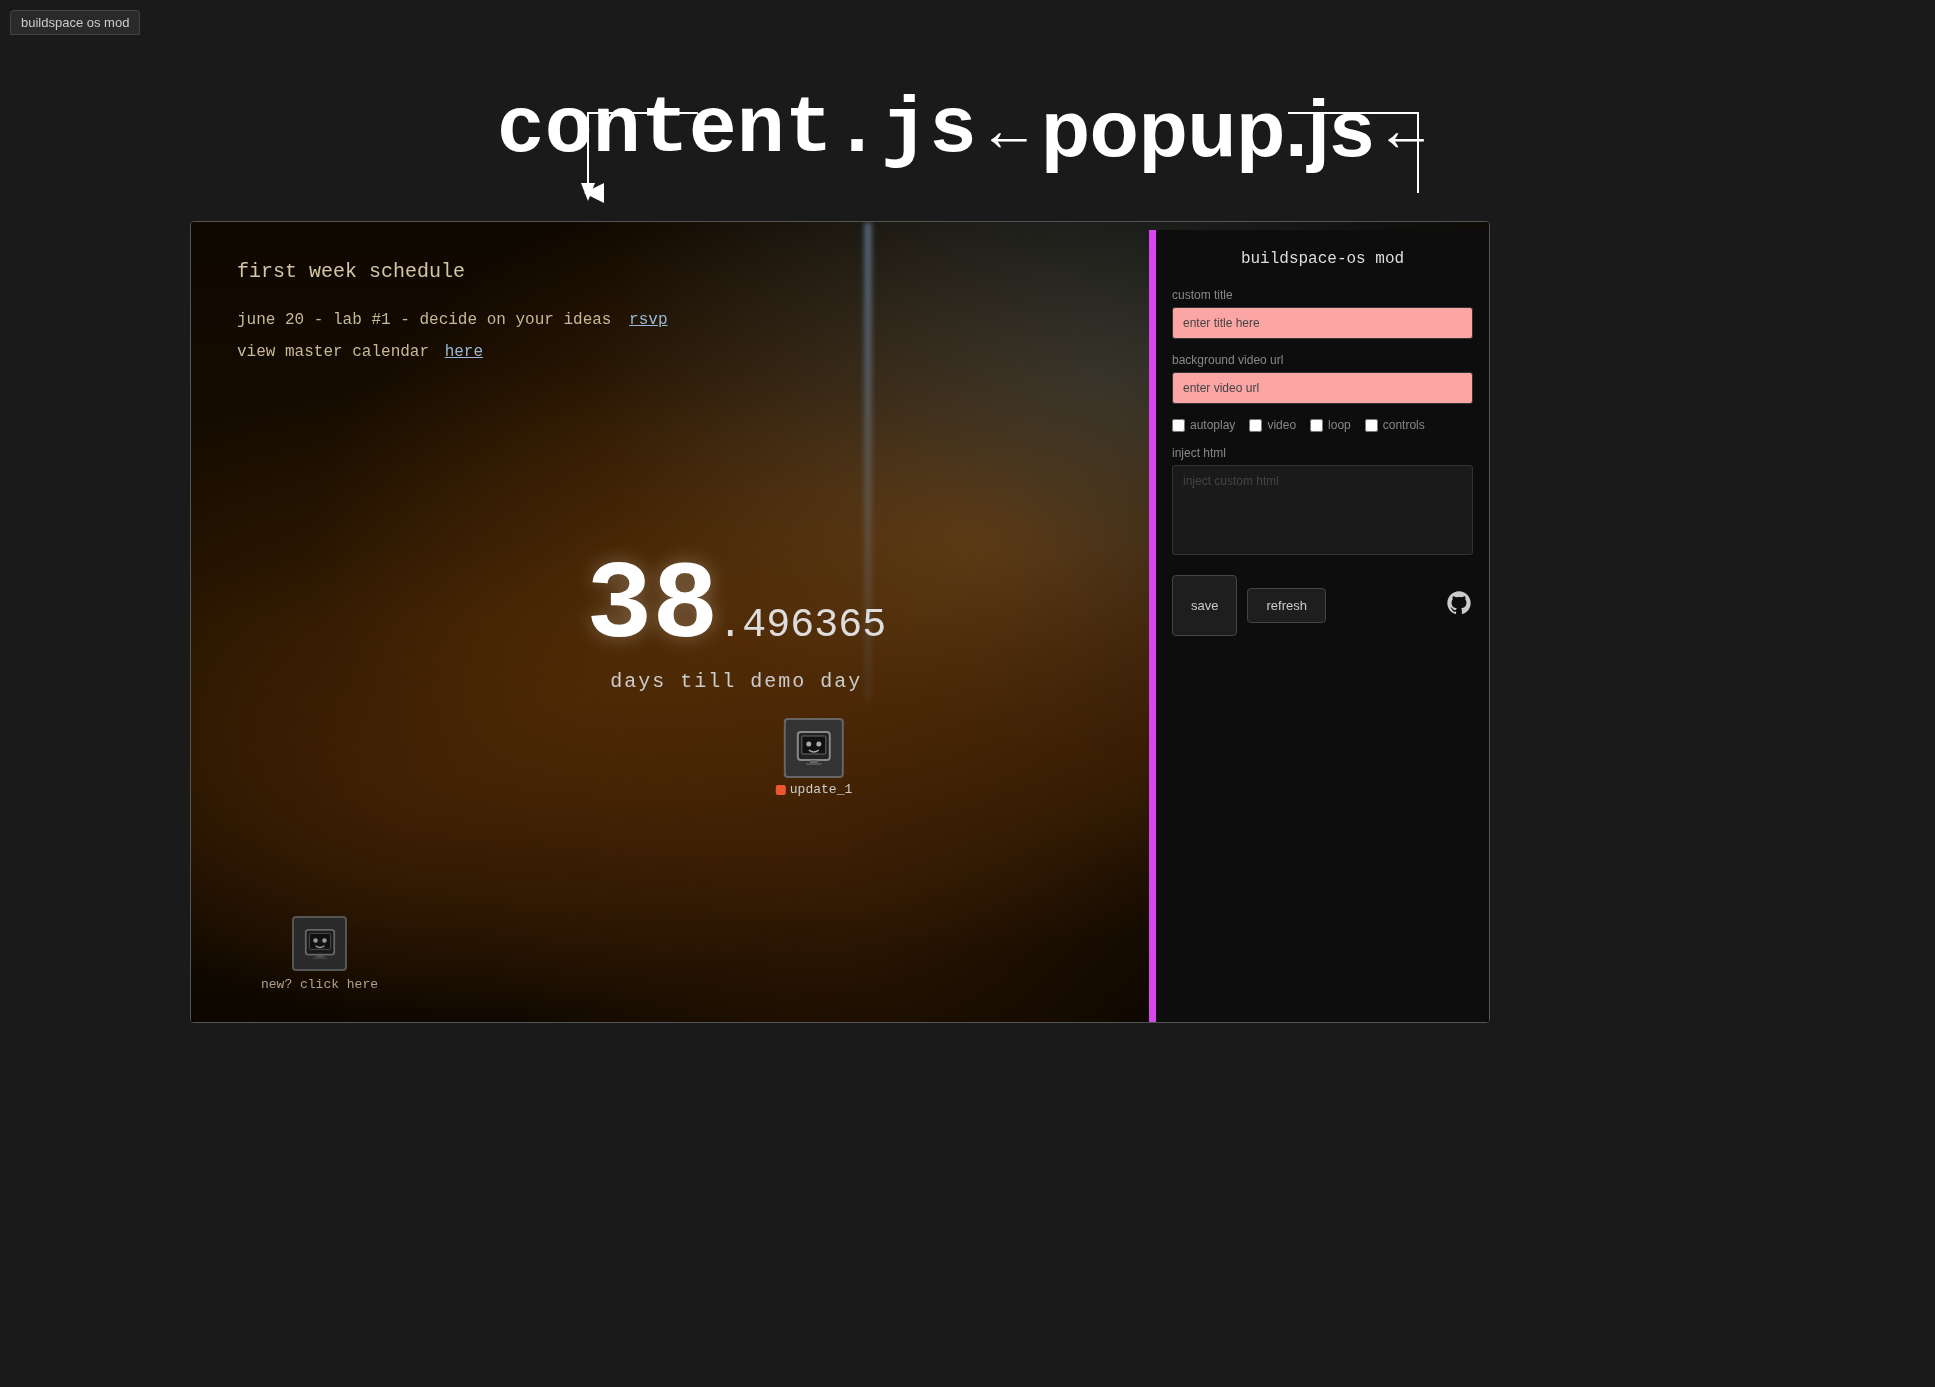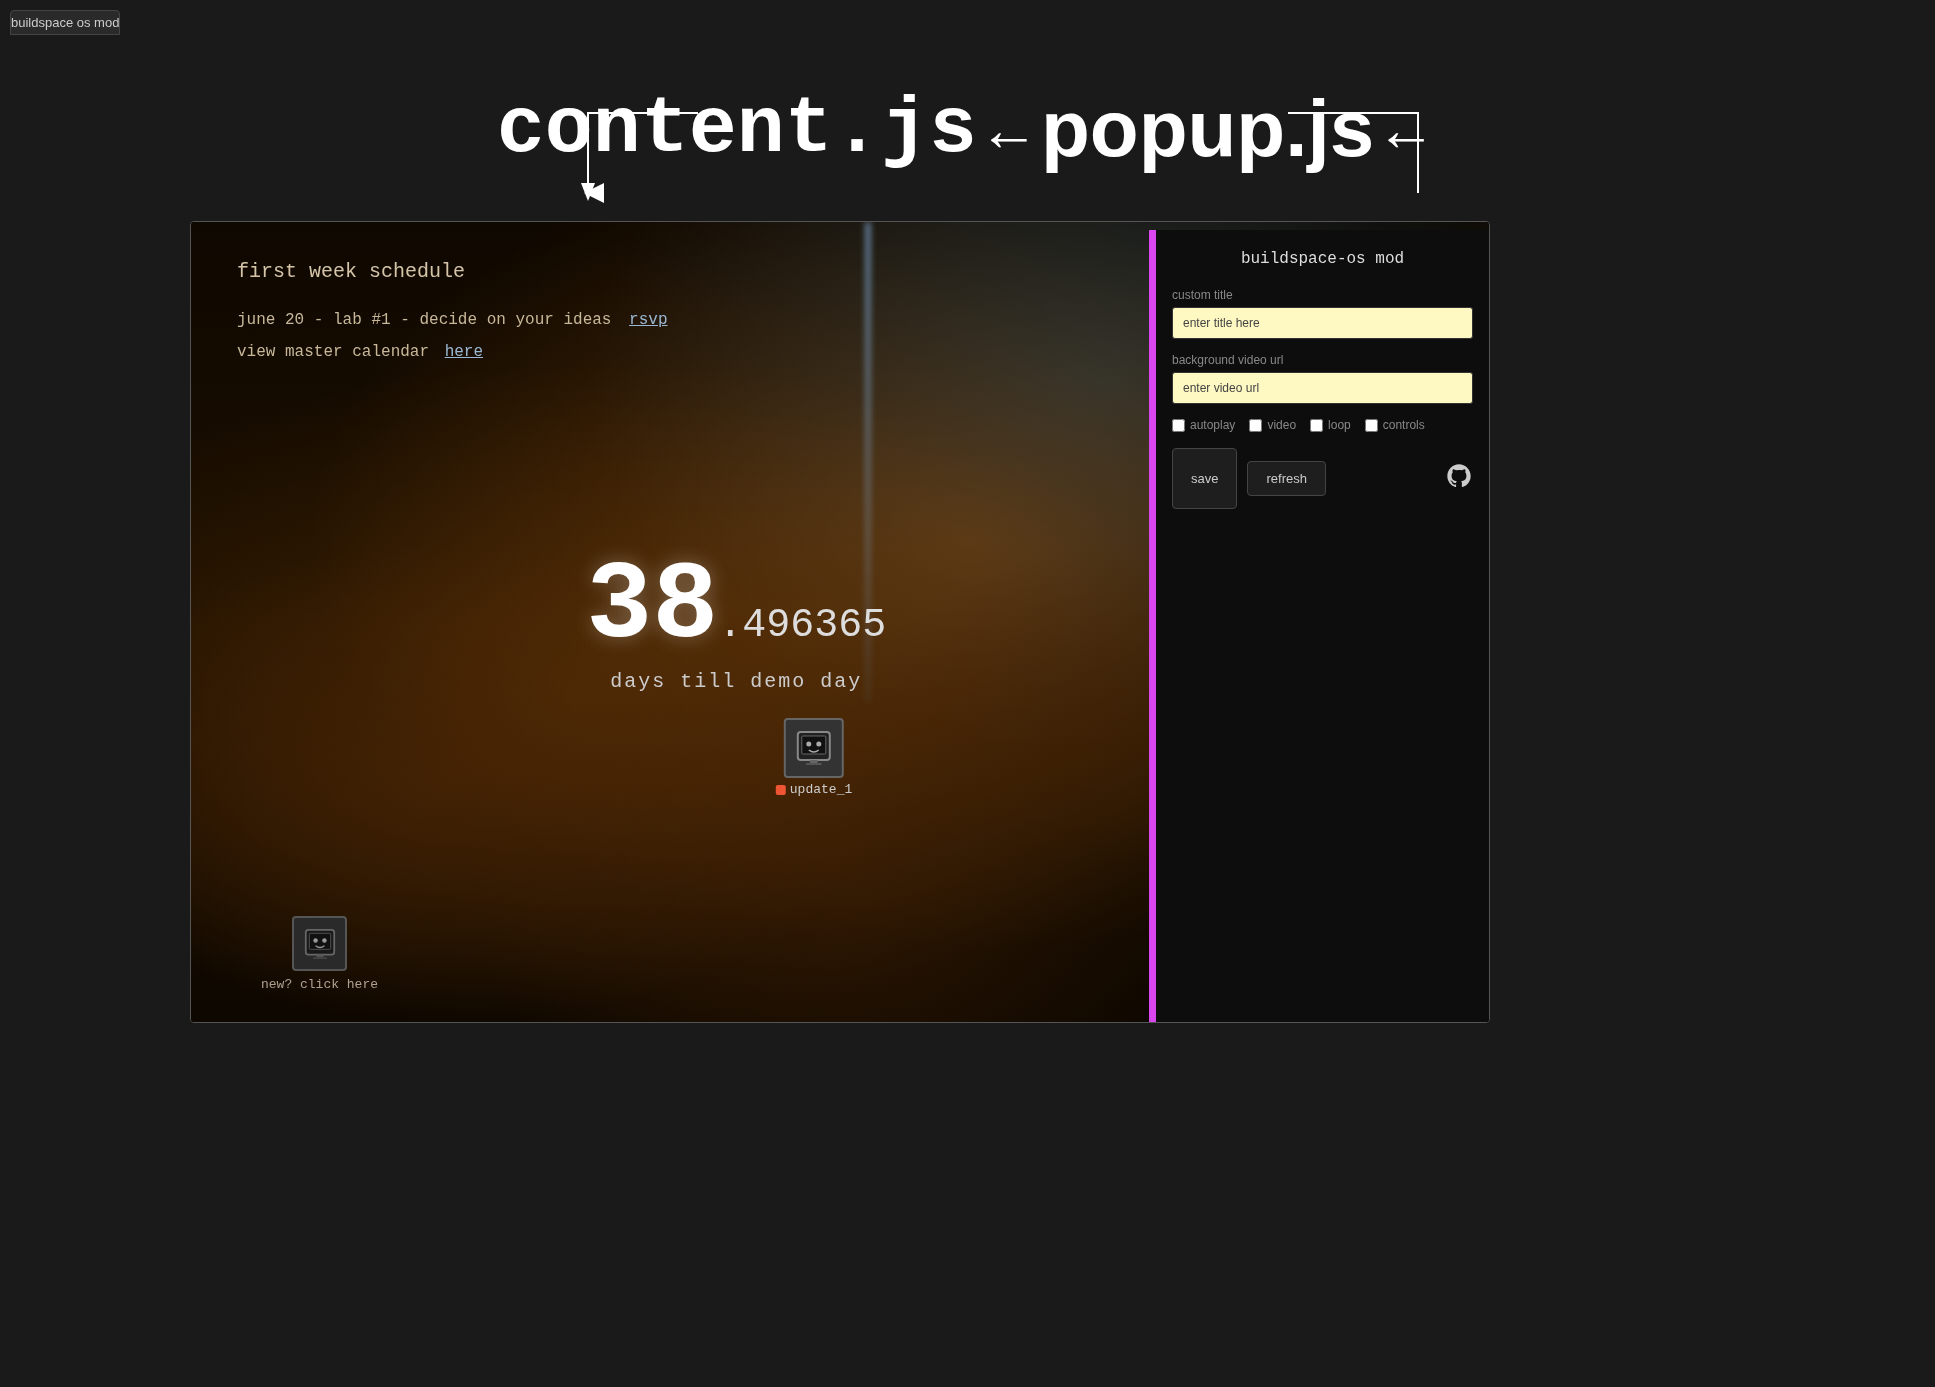--- a/index.html
+++ b/index.html
@@ -14,21 +14,21 @@
       align-items: flex-start;
       padding: 10px;
     }
 
     
     .tab-label {
       background: #2a2a2a;
       border: 1px solid #444;
       color: #ccc;
       font-size: 13px;
-      padding: 4px 0;
+      padding: 4px 10px;
       border-radius: 4px 4px 0 0;
       margin-bottom: 0;
       display: inline-block;
     }
 
     
     .main-wrapper {
       width: 1300px;
       margin: 0 auto;
       position: relative;
@@ -226,21 +226,21 @@
 
     .field-label {
       color: #888;
       font-size: 12px;
       margin-bottom: 5px;
       font-family: Arial, sans-serif;
     }
 
     .field-input {
       width: 100%;
-      background: #fef9c3;
+      background: #fca5a5;
       border: 1px solid #333;
       border-radius: 3px;
       color: #666;
       font-size: 12px;
       padding: 8px 10px;
       font-family: Arial, sans-serif;
       outline: none;
     }
 
     .field-input::placeholder {
@@ -452,20 +452,24 @@
         <label class="checkbox-item">
           <input type="checkbox" style="">
           <span>loop</span>
         </label>
         <label class="checkbox-item">
           <input type="checkbox" style="">
           <span>controls</span>
         </label>
       </div>
 
+      <div class="field-group">
+        <div class="field-label">inject html</div>
+        <textarea class="field-textarea" placeholder="inject custom html" style=""></textarea>
+      </div>
 
       <div class="button-row">
         <button class="btn-save">save</button>
         <button class="btn-refresh">refresh</button>
         <div class="github-icon">
           <svg width="28" height="28" viewBox="0 0 24 24" fill="#ccc" xmlns="http://www.w3.org/2000/svg">
             <path d="M12 2C6.477 2 2 6.477 2 12c0 4.418 2.865 8.166 6.839 9.489.5.092.682-.217.682-.482 0-.237-.009-.868-.013-1.703-2.782.605-3.369-1.342-3.369-1.342-.454-1.154-1.11-1.462-1.11-1.462-.908-.62.069-.608.069-.608 1.003.07 1.531 1.03 1.531 1.03.892 1.529 2.341 1.087 2.91.832.092-.647.35-1.088.636-1.338-2.22-.253-4.555-1.11-4.555-4.943 0-1.091.39-1.984 1.029-2.683-.103-.253-.446-1.27.098-2.647 0 0 .84-.269 2.75 1.025A9.578 9.578 0 0112 6.836c.85.004 1.705.115 2.504.337 1.909-1.294 2.747-1.025 2.747-1.025.546 1.377.202 2.394.1 2.647.64.699 1.028 1.592 1.028 2.683 0 3.842-2.339 4.687-4.566 4.935.359.309.678.919.678 1.852 0 1.336-.012 2.415-.012 2.743 0 .267.18.578.688.48C19.138 20.163 22 16.418 22 12c0-5.523-4.477-10-10-10z"></path>
           </svg>
         </div>
       </div>

